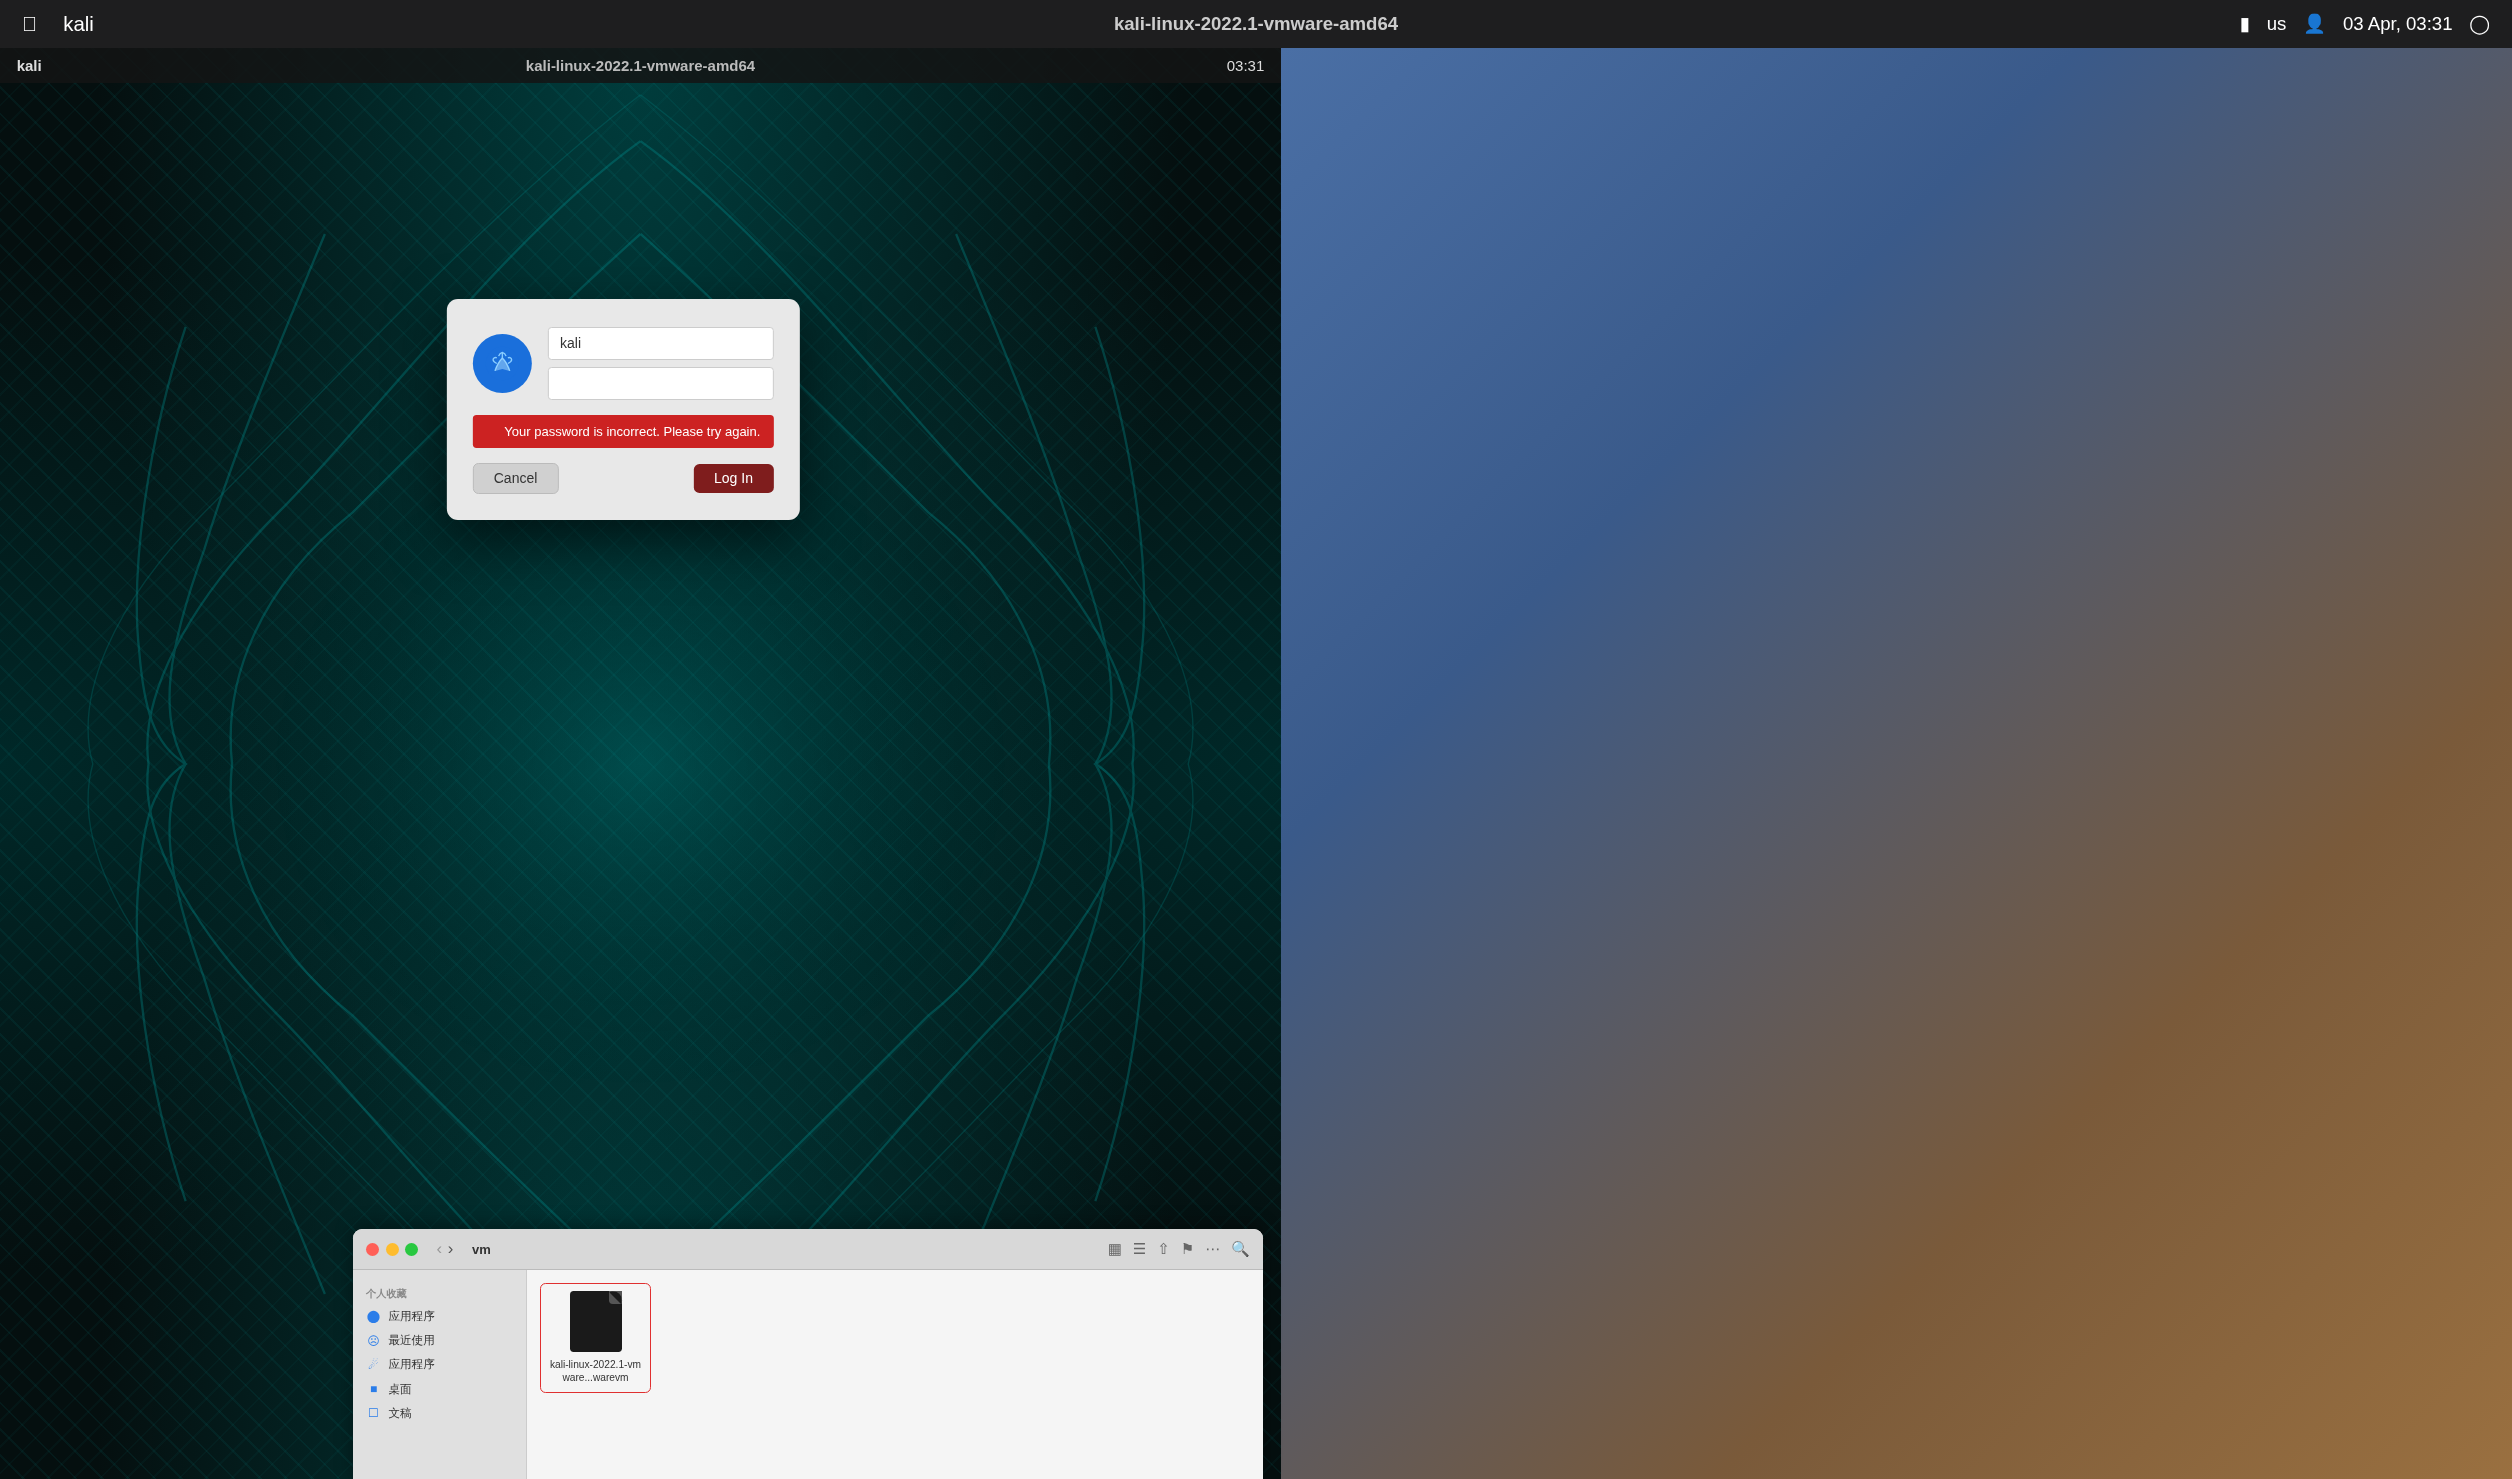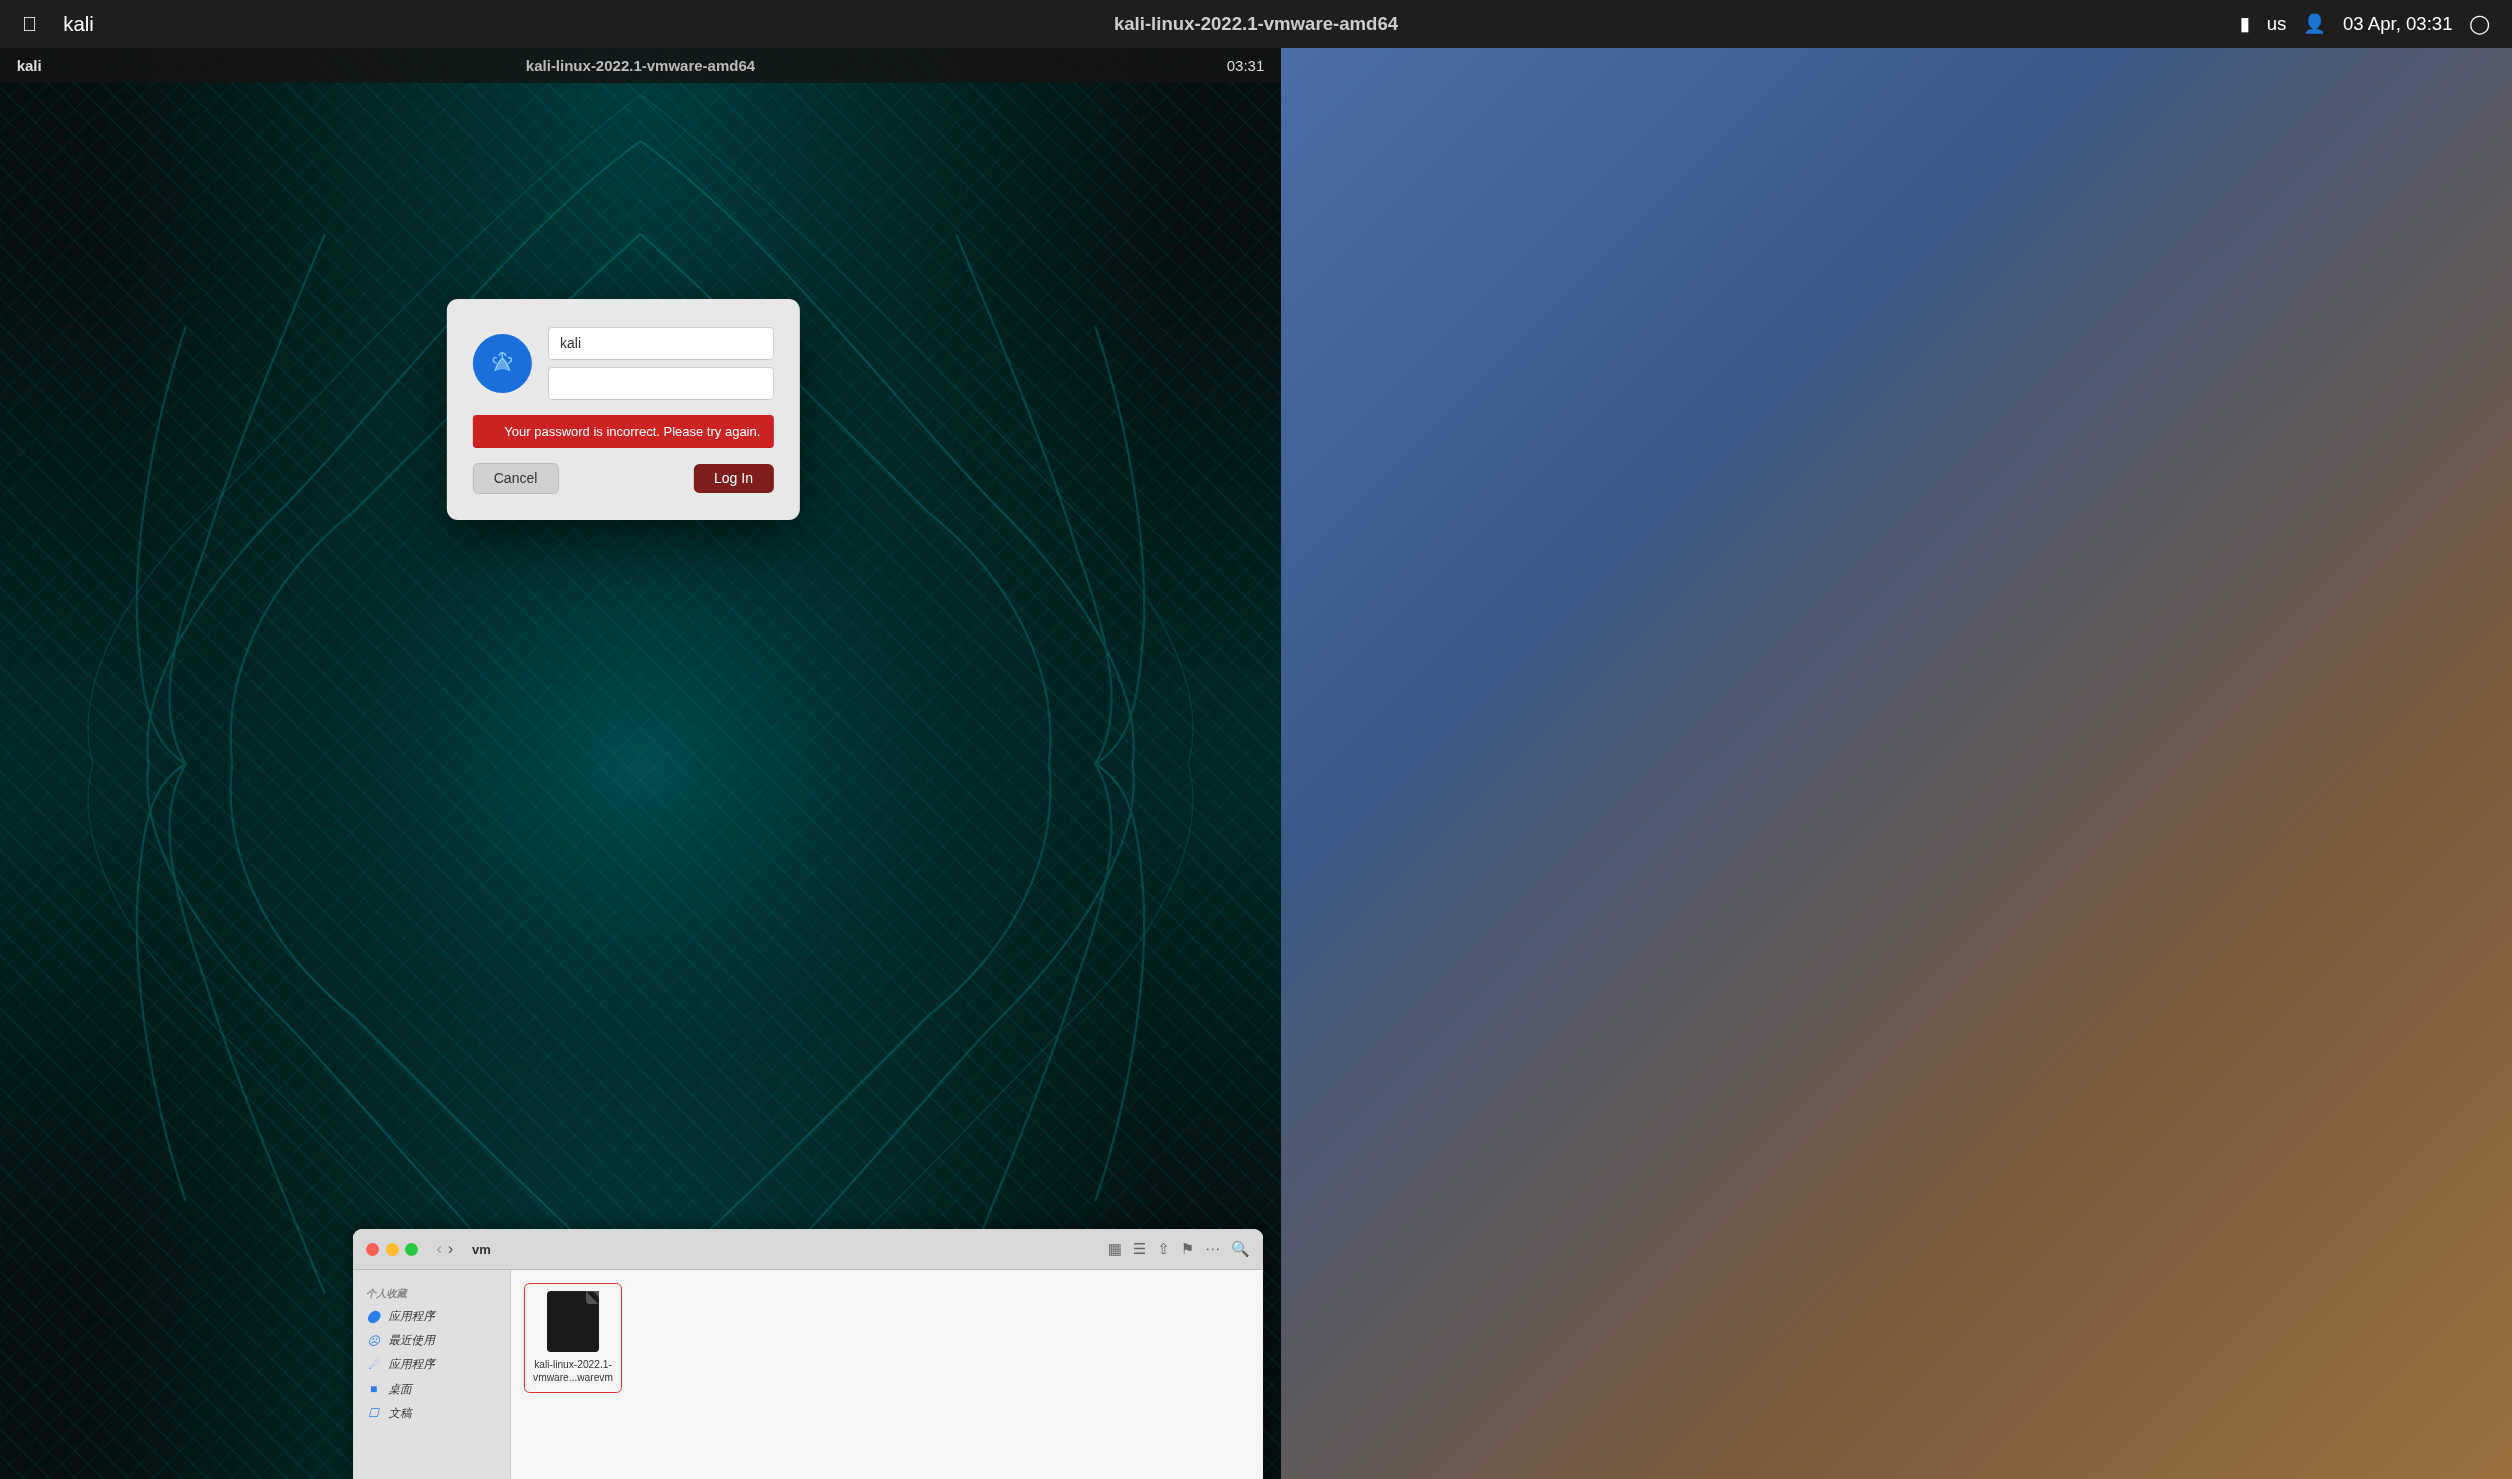--- a/index.html
+++ b/index.html
@@ -280,25 +280,24 @@
       color: #666;
       font-size: 15px;
     }
 
     .finder-body {
       display: flex;
       height: calc(100% - 41px);
     }
 
     .finder-sidebar {
-      width: 158px;
+      width: 174px;
       background: #e0e0e0;
       border-right: 0.9px solid #ccc;
       padding: 9.3px 0;
-      font-style: italic;
     }
 
     .sidebar-section-title {
       font-size: 10.2px;
       color: #888;
       font-weight: 600;
       padding: 3.7px 13px;
       margin-top: 3.7px;
     }
 
@@ -325,21 +324,21 @@
     .finder-content {
       flex: 1;
       padding: 13px;
       background: #f5f5f5;
     }
 
     .file-item {
       display: inline-flex;
       flex-direction: column;
       align-items: center;
-      width: 98px;
+      width: 111px;
       cursor: pointer;
       border: 1.9px solid #e03030;
       border-radius: 5.6px;
       padding: 7.4px;
     }
 
     .file-icon {
       width: 52px;
       height: 61px;
       background: #1a1a1a;

